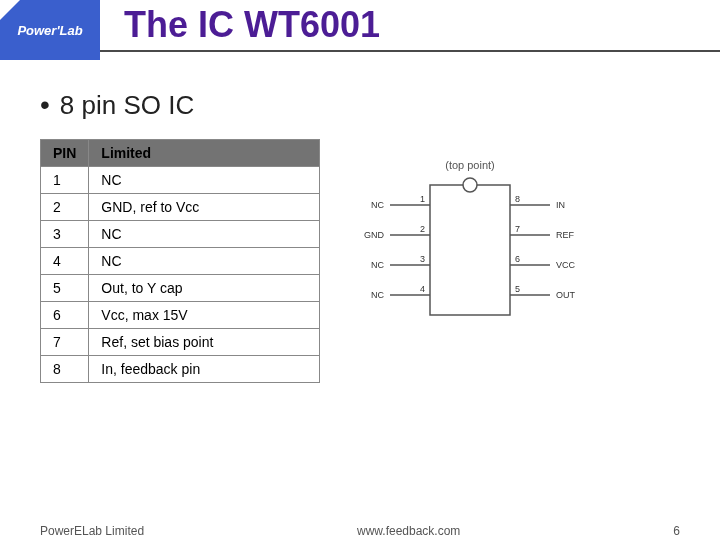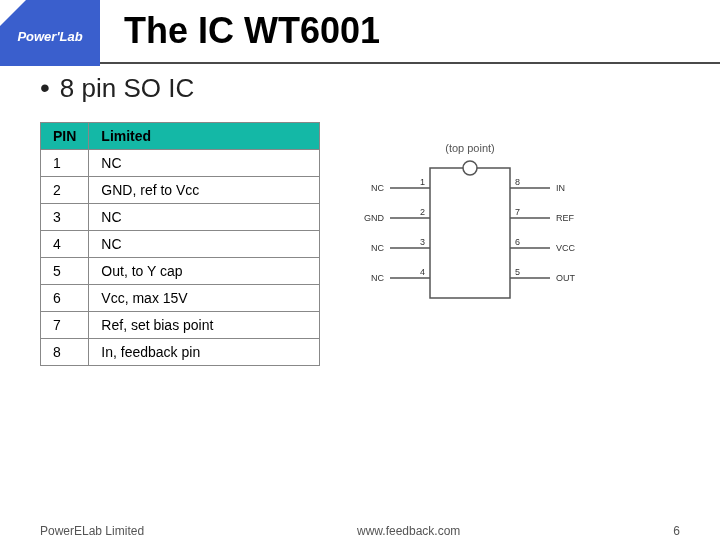--- a/index.html
+++ b/index.html
@@ -11,21 +11,21 @@
       overflow: hidden;
       position: relative;
     }
 
     
     .header {
       display: flex;
       align-items: center;
       padding: 0 0 0 0;
       border-bottom: 2px solid #4a4a4a;
-      height: 64px;
+      height: 52px;
     }
 
     .logo-box {
       width: 100px;
       height: 70px;
       background: #3a5fcd;
       position: relative;
       display: flex;
       align-items: center;
       justify-content: center;
@@ -46,27 +46,27 @@
       color: #ffffff;
       font-size: 13px;
       font-style: italic;
       font-weight: bold;
       margin-top: 10px;
     }
 
     .header-title {
       font-size: 36px;
       font-weight: bold;
-      color: #000000;
+      color: #4c1d95;
       padding-left: 24px;
     }
 
     
     .content {
-      padding: 8px 40px;
+      padding: 37px 40px;
     }
 
     .bullet-point {
       font-size: 26px;
       color: #222;
       margin-bottom: 18px;
       display: flex;
       align-items: center;
       gap: 10px;
     }
@@ -90,21 +90,21 @@
     }
 
     table th, table td {
       border: 1px solid #888;
       padding: 5px 12px;
       text-align: left;
       white-space: nowrap;
     }
 
     table th {
-      background: #14b8a6;
+      background: #737373;
       font-weight: bold;
     }
 
     table td:first-child {
       width: 40px;
     }
 
     
     .ic-diagram {
       position: relative;

